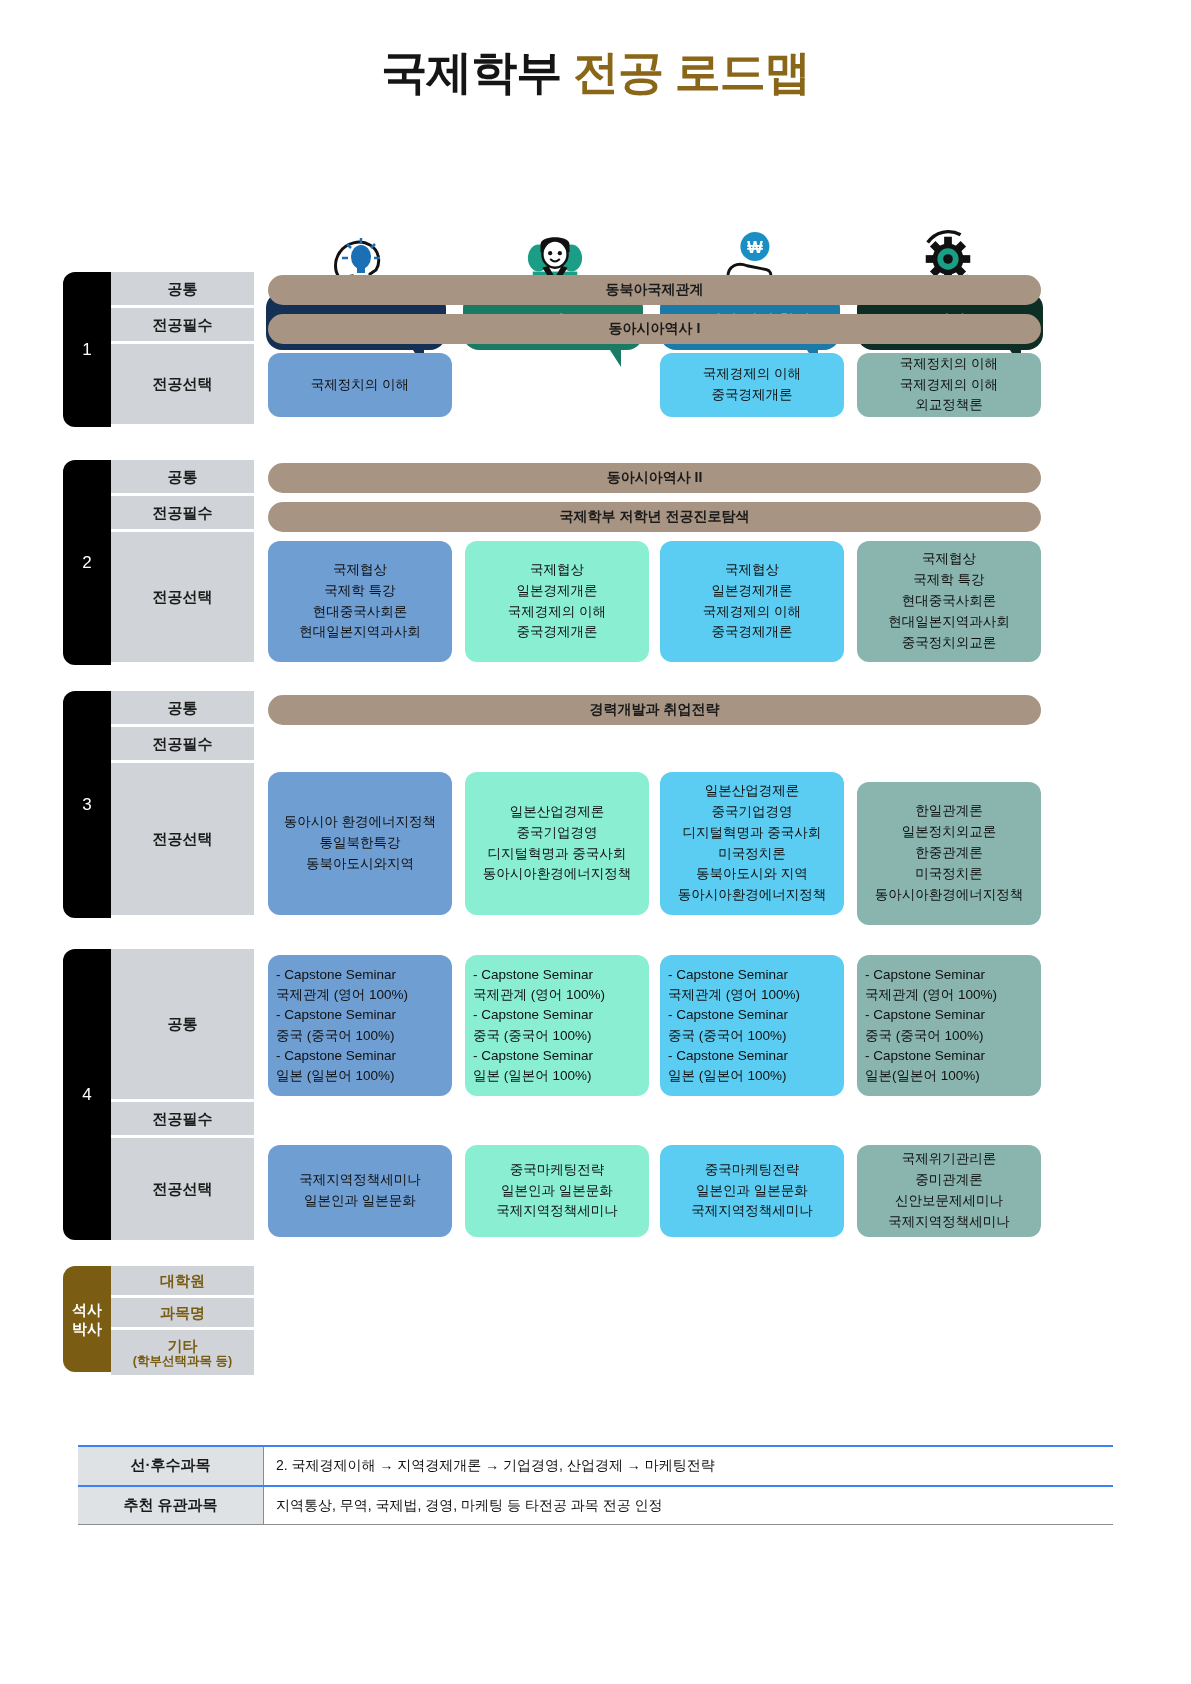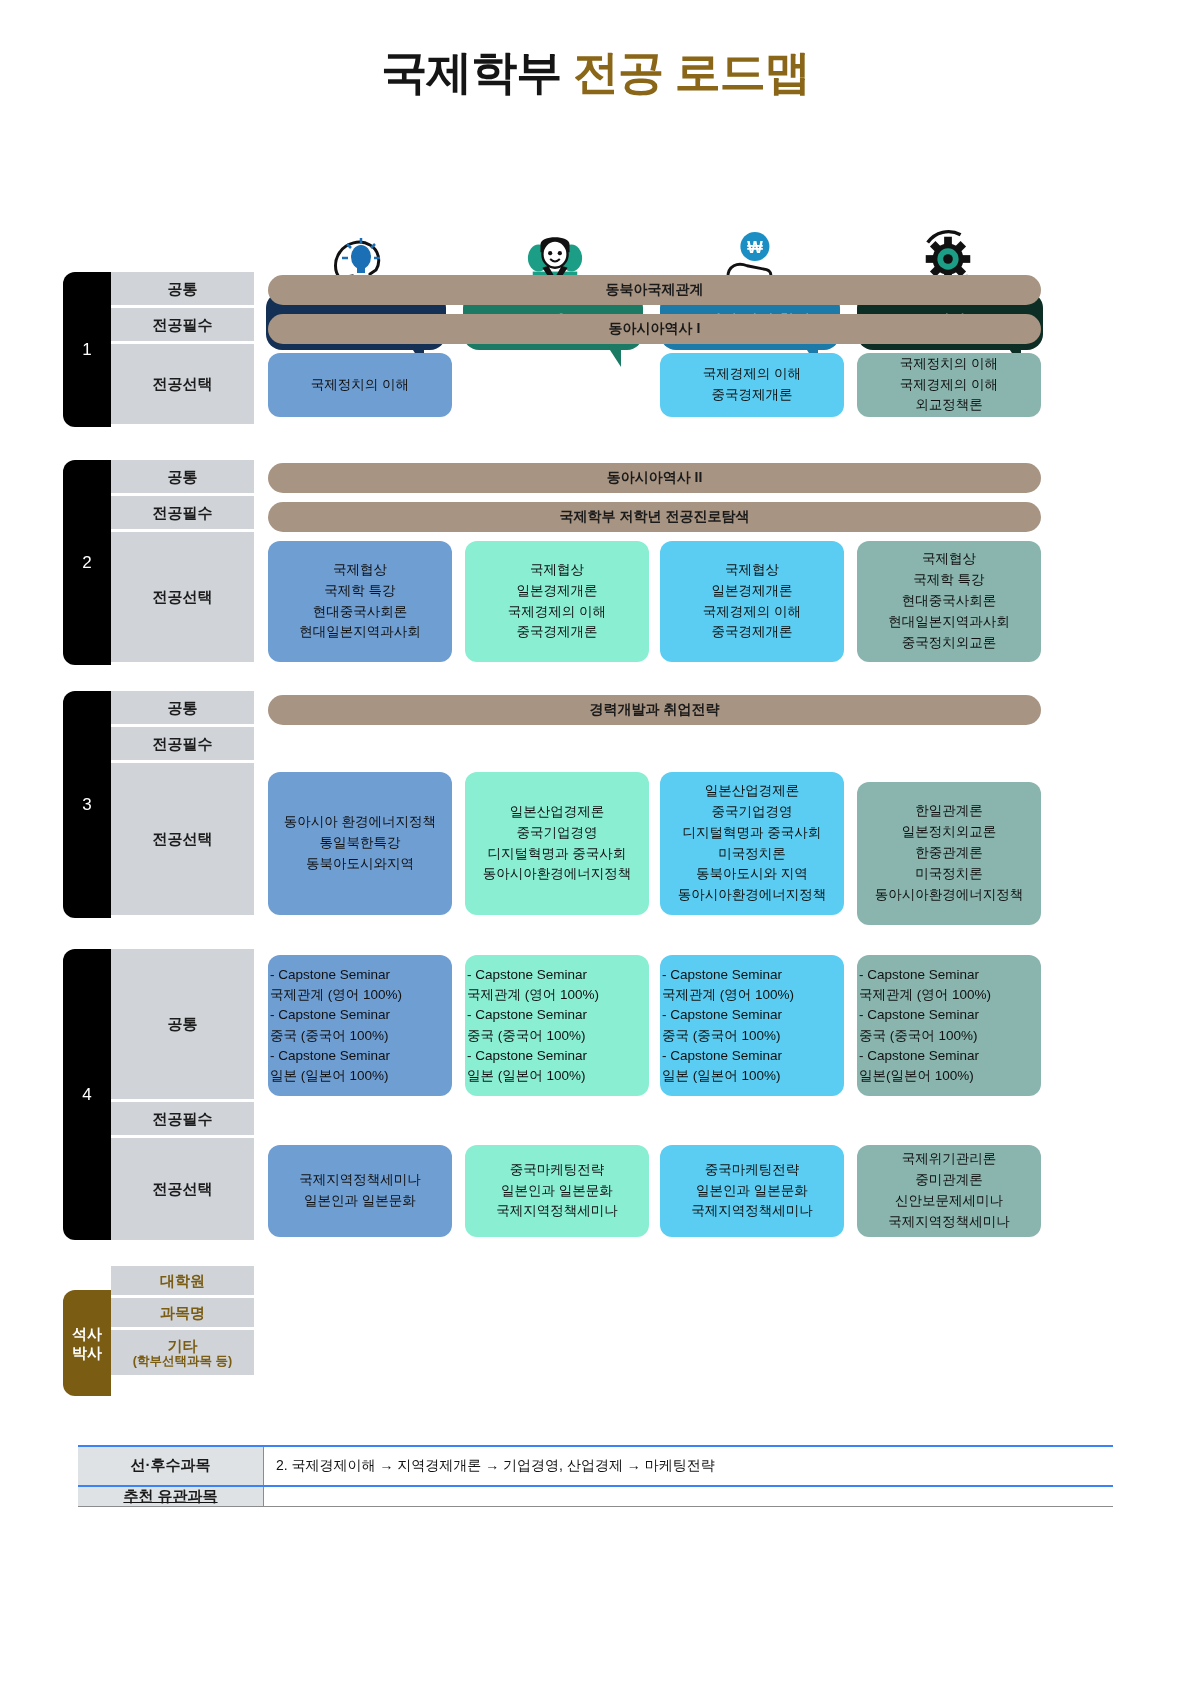--- a/index.html
+++ b/index.html
@@ -83,52 +83,52 @@
   }
 
   .course-box{
     position:absolute;border-radius:12px;
     font-size:13.5px;color:#101010;line-height:1.55;
     display:flex;align-items:center;justify-content:center;
     text-align:center;box-sizing:border-box;padding:4px 6px;
   }
   .course-box.left-align{
     text-align:left;justify-content:flex-start;
-    align-items:center;padding-left:2px;line-height:1.5;
+    align-items:center;padding-left:8px;line-height:1.5;
   }
   .c1{background:#6f9ed3;}
   .c2{background:#8aeed3;}
   .c3{background:#5bcdf2;}
   .c4{background:#89b5ae;}
 
   
   .grad-block{position:absolute;left:63px;top:1266px;}
   .grad-tab{
     position:absolute;left:0;top:0;width:48px;height:106px;
     background:#7a5c12;border-radius:12px 0 0 12px;
     color:#fff;font-size:15px;font-weight:bold;
     display:flex;align-items:center;justify-content:center;
-    flex-direction:column;line-height:1.3;margin-top:24px;
+    flex-direction:column;line-height:1.3;
   }
   .grad-col{position:absolute;left:48px;width:143px;}
   .grad-cell{
     background:#d0d4d8;color:#7a5c12;
     font-size:15px;font-weight:bold;text-align:center;
     display:flex;align-items:center;justify-content:center;
     flex-direction:column;line-height:1.15;
     border-bottom:3px solid #fff;box-sizing:border-box;
   }
   .grad-cell .sub{font-size:12.5px;}
 
   
   .footer{
     position:absolute;left:78px;top:1445px;width:1035px;
   }
   .foot-row{display:flex;align-items:stretch;border-top:2px solid #3b82f6;}
-  .foot-row:last-child{border-bottom:1px solid #8c8c8c;text-decoration:underline;}
+  .foot-row:last-child{border-bottom:1px solid #8c8c8c;}
   .foot-label{
     width:185px;flex:0 0 185px;background:#dfe2e5;
     font-size:15px;font-weight:bold;color:#1a1a1a;
     display:flex;align-items:center;justify-content:center;
     border-right:1px solid #8c8c8c;
   }
   .foot-body{
     flex:1;padding:8px 0 8px 12px;font-size:14px;color:#111;
     display:flex;flex-direction:column;justify-content:center;
     line-height:1.55;
@@ -442,14 +442,15 @@
 
 <div class="footer">
   <div class="foot-row">
     <div class="foot-label">선·후수과목</div>
     <div class="foot-body">
       <div>2. 국제경제이해 → 지역경제개론 → 기업경영, 산업경제 → 마케팅전략</div>
     </div>
   </div>
   <div class="foot-row">
     <div class="foot-label">추천 유관과목</div>
+    <div class="foot-body">지역통상, 무역, 국제법, 경영, 마케팅 등  타전공 과목 전공 인정</div>
   </div>
 </div>
 
 </body></html>

